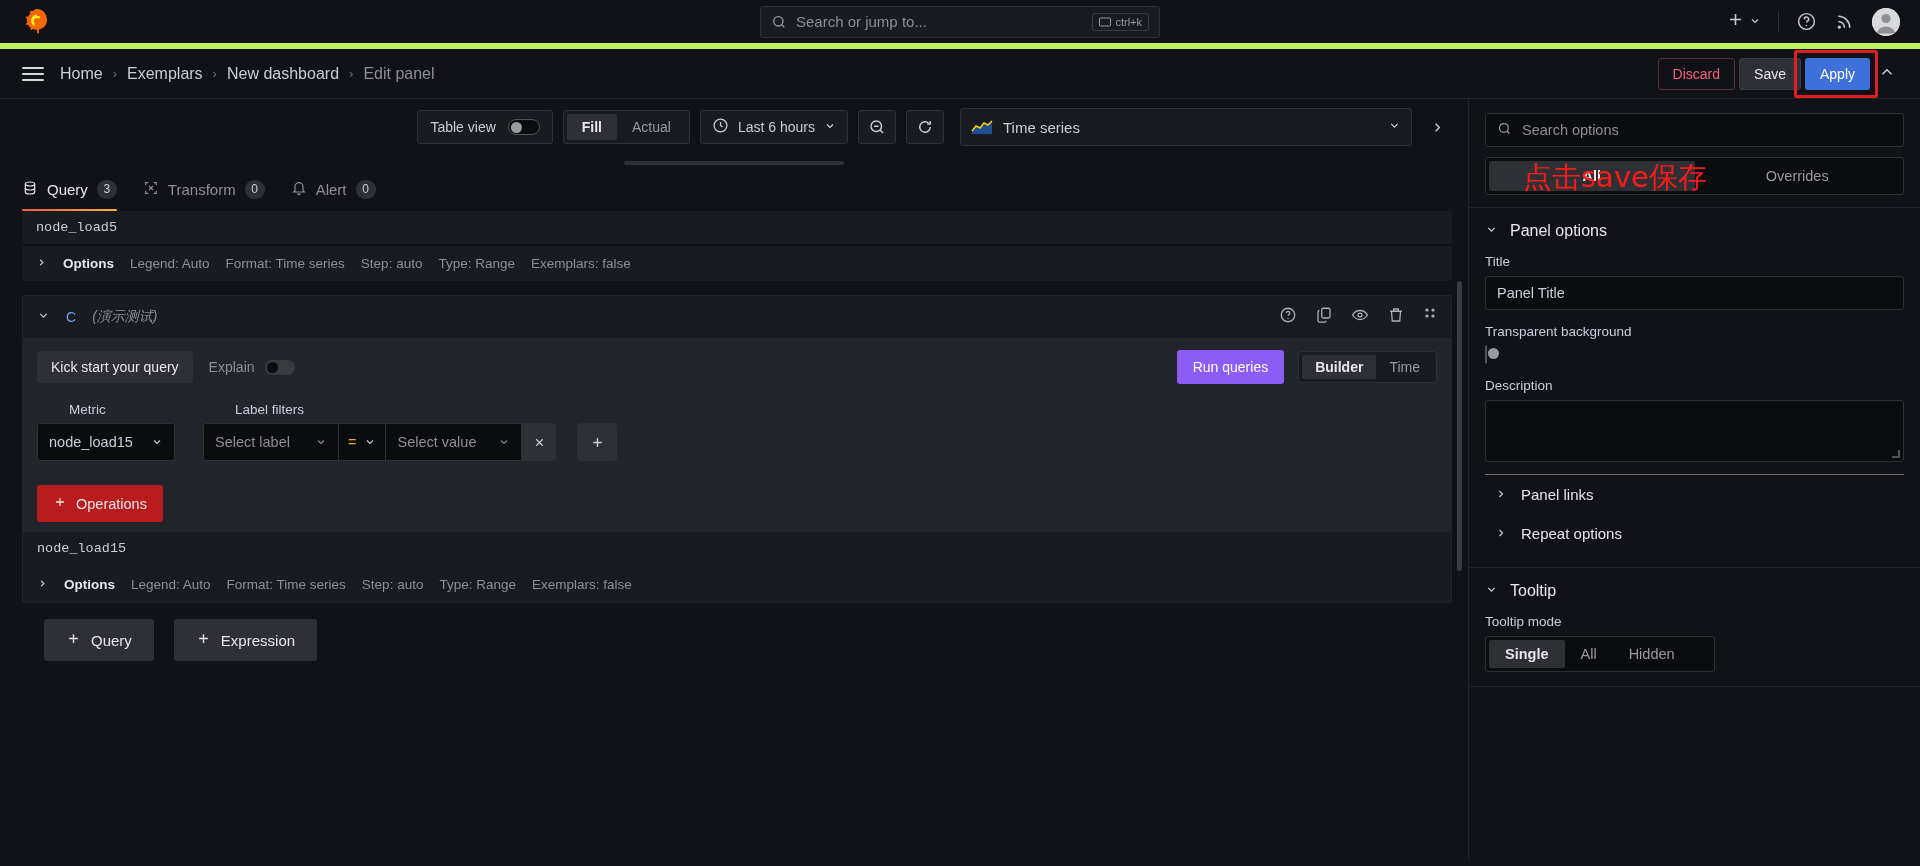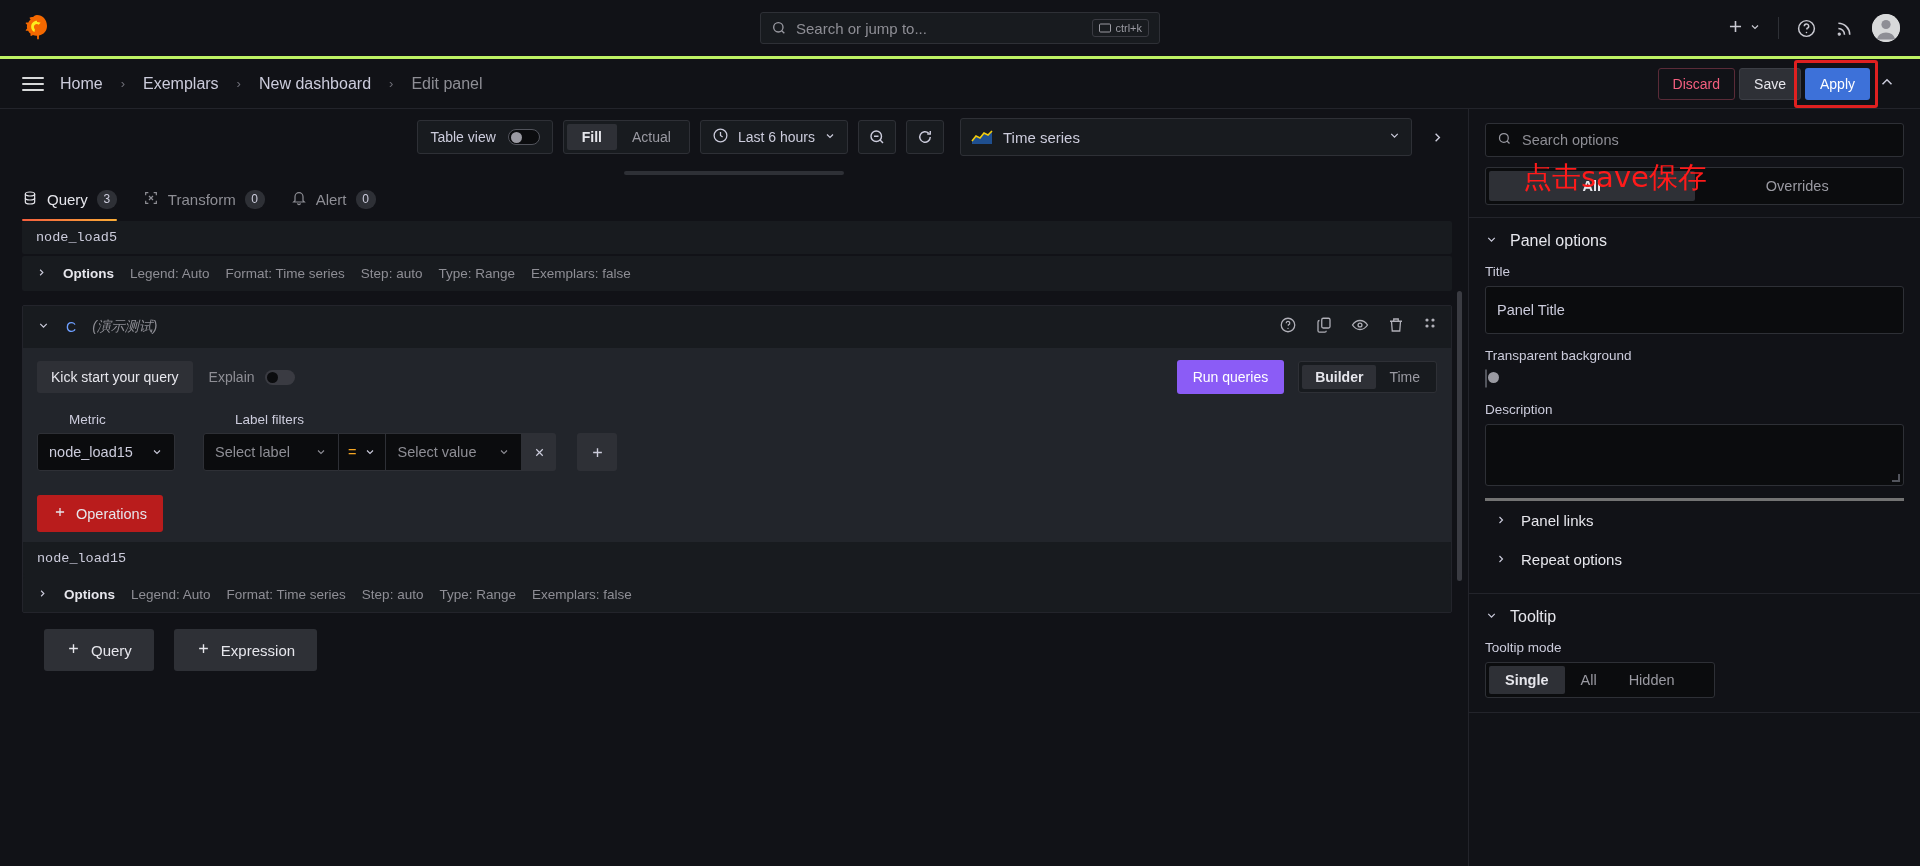--- a/index.html
+++ b/index.html
@@ -7,22 +7,22 @@
     width: 1920px; height: 866px;
     background: #111217;
     font-family: "Liberation Sans", sans-serif;
     color: #ccccdc;
     overflow: hidden;
   }
   .mono { font-family: "Liberation Mono", monospace; }
 
   
   .topnav {
-    height: 59px; background: #111217;
-    border-bottom: 3px solid #bef264;
+    height: 49px; background: #111217;
+    border-bottom: 6px solid #bef264;
     display: flex; align-items: center; padding: 0 20px;
     position: relative;
     gap: 24px;
   }
   .logo { width: 34px; height: 34px; display:flex; align-items:center; justify-content:center;}
   .search-wrap { position: absolute; left: 50%; transform: translateX(-50%); }
   .searchbox {
     width: 400px; height: 32px; background: #181b1f;
     border: 1px solid #2e3036; border-radius: 3px;
     display: flex; align-items: center; padding: 0 10px; gap: 9px;
@@ -46,21 +46,21 @@
   }
 
   
   .crumbrow {
     height: 50px; display: flex; align-items: center;
     padding: 0 20px; gap: 14px; border-bottom: 1px solid #23242b;
     background: #111217;
   }
   .hamburger { display:flex; flex-direction:column; gap:4px; cursor:pointer; padding: 4px 2px;}
   .hamburger i { display:block; width: 22px; height: 2px; background:#d8d9da; border-radius:1px;}
-  .crumbs { display: flex; align-items: center; gap: 18px; font-size: 16px; }
+  .crumbs { display: flex; align-items: center; gap: 10px; font-size: 16px; }
   .crumbs a { color: #ccccdc; text-decoration: none; }
   .crumbs .sep { color: #6e6e77; font-size: 13px; }
   .crumbs .cur { color: #8e8e95; }
   .crumb-right { margin-left: auto; display: flex; align-items: center; gap: 4px; position: relative;}
   .btn { height: 32px; border-radius: 3px; font-size: 14px; display:flex; align-items:center;
          justify-content:center; padding: 0 14px; cursor: pointer; border: 1px solid transparent;}
   .btn-discard { color: #f55f7f; border-color: #5a2b38; background: transparent; }
   .btn-save { color: #e6e6ec; background: #2e3036; border-color:#3c3e45;}
   .btn-apply { color: #fff; background: #3d71d9; }
   .save-hl {
@@ -192,21 +192,21 @@
           border-radius:3px; padding:3px;}
   .rseg .opt { flex:1; text-align:center; padding: 7px 0; font-size:14.5px; color:#9a9aa2;
                border-radius:2px; cursor:pointer;}
   .rseg .opt.on { background:#2e3036; color:#e6e6ec; font-weight:bold;}
   .rlist { flex:1; overflow:hidden; border-top: 1px solid #23242b; }
   .sect { border-bottom: 1px solid #23242b; padding: 14px 16px; }
   .secthead { display:flex; align-items:center; gap: 12px; font-size:16px; color:#e6e6ec;
               cursor:pointer; }
   .field { margin-top: 14px; }
   .field .lab { font-size:13.5px; color:#ccccdc; margin-bottom:7px;}
-  .input { background:#0b0c0e; border:1px solid #2e3036; border-radius:3px; height:48px;
+  .input { background:#0b0c0e; border:1px solid #2e3036; border-radius:3px; height:34px;
            display:flex; align-items:center; padding: 0 11px; font-size:14.5px; color:#ccccdc;}
   .textarea { background:#0b0c0e; border:1px solid #2e3036; border-radius:3px; height:62px;
               position:relative;}
   .textarea .grip { position:absolute; right:3px; bottom:3px; width:8px; height:8px;
                     border-right:2px solid #52545c; border-bottom:2px solid #52545c;}
   .sublink { display:flex; align-items:center; gap: 14px; padding: 11px 0 11px 10px;
              font-size:15px; color:#e6e6ec; cursor:pointer;}
   .tmseg { display:flex; background:#0b0c0e; border:1px solid #2e3036; border-radius:3px;
            padding:3px; width: 230px;}
   .tmseg .opt { padding: 6px 16px; font-size:14.5px; color:#9a9aa2; border-radius:2px;}
@@ -630,21 +630,21 @@
           <span class="toggle"><span class="knob"></span></span>
         </div>
 
         <div class="field">
           <div class="lab">Description</div>
           <div class="textarea">
             <span class="grip"></span>
           </div>
         </div>
 
-        <div style="margin-top:12px; border-top:3px solid #737373;">
+        <div style="margin-top:12px; border-top:1px solid #737373;">
           <div class="sublink">
             <span>
               <svg width="12" height="12" viewBox="0 0 24 24" stroke="#ccccdc" stroke-width="2.3" fill="none">
                   <path d="M9 6l6 6-6 6"></path>
                 </svg>
             </span>
             <span>Panel links</span>
           </div>
           <div class="sublink">
             <span>

